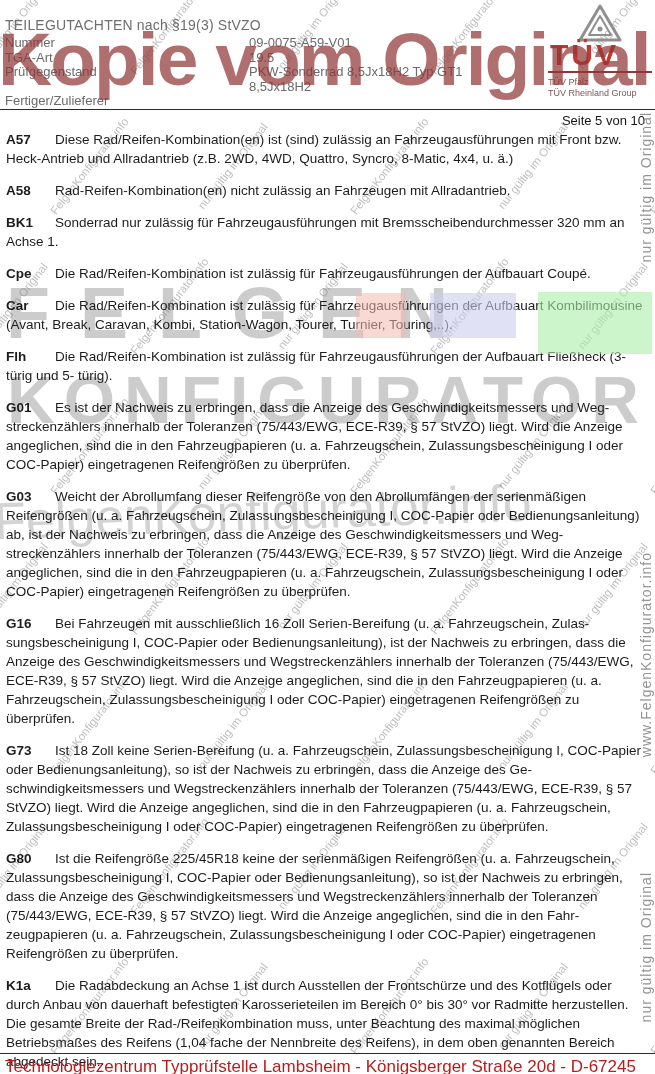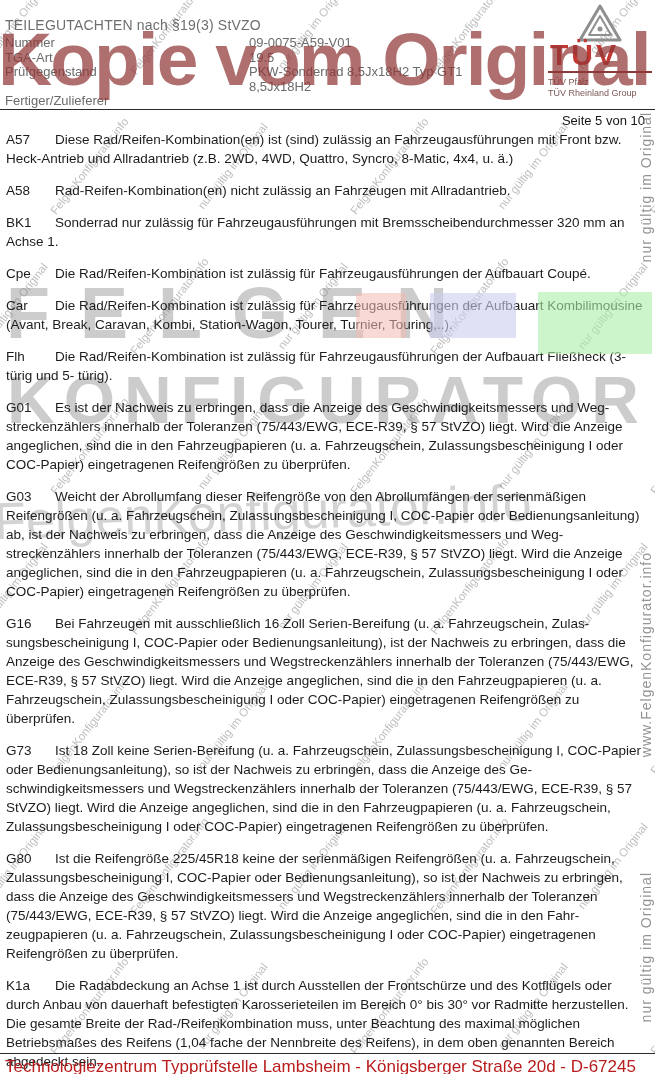--- a/index.html
+++ b/index.html
@@ -72,21 +72,21 @@
   .tuv-brand{
     font-size:30px;font-weight:bold;color:#c13832;letter-spacing:3px;
     line-height:26px;margin-left:2px;
   }
   .tuv-rule{border:none;border-top:2px solid #8a3a38;margin:3px 0 4px 0;width:100%;}
   .tuv-sub{font-size:9px;font-weight:normal;color:#7c5856;line-height:11px;}
   .hdr-rule{position:absolute;top:109px;left:0;width:655px;border:none;border-top:1.5px solid #2a2a2a;margin:0;}
   .page-indicator{position:absolute;top:113px;right:10px;font-size:13px;color:#161616;}
   .content{position:absolute;top:130px;left:6px;width:639px;}
   .sec{margin:0 0 13px 0;font-size:13.5px;line-height:19px;color:#1c1c1c;text-align:left;}
-  .sec .code{display:inline-block;width:49px;font-weight:normal;}
+  .sec .code{display:inline-block;width:49px;font-weight:bold;}
   .footer-rule{position:absolute;top:1053px;left:0;width:655px;border:none;border-top:1.5px solid #2a2a2a;margin:0;}
   .footer-text{position:absolute;top:1057px;left:5px;font-size:17px;color:#b91c1c;}
 </style>
 </head>
 <body>
 
 <div class="page">
 
   <div class="wm-under">
     <div class="wm-felgen">FELGEN</div>

